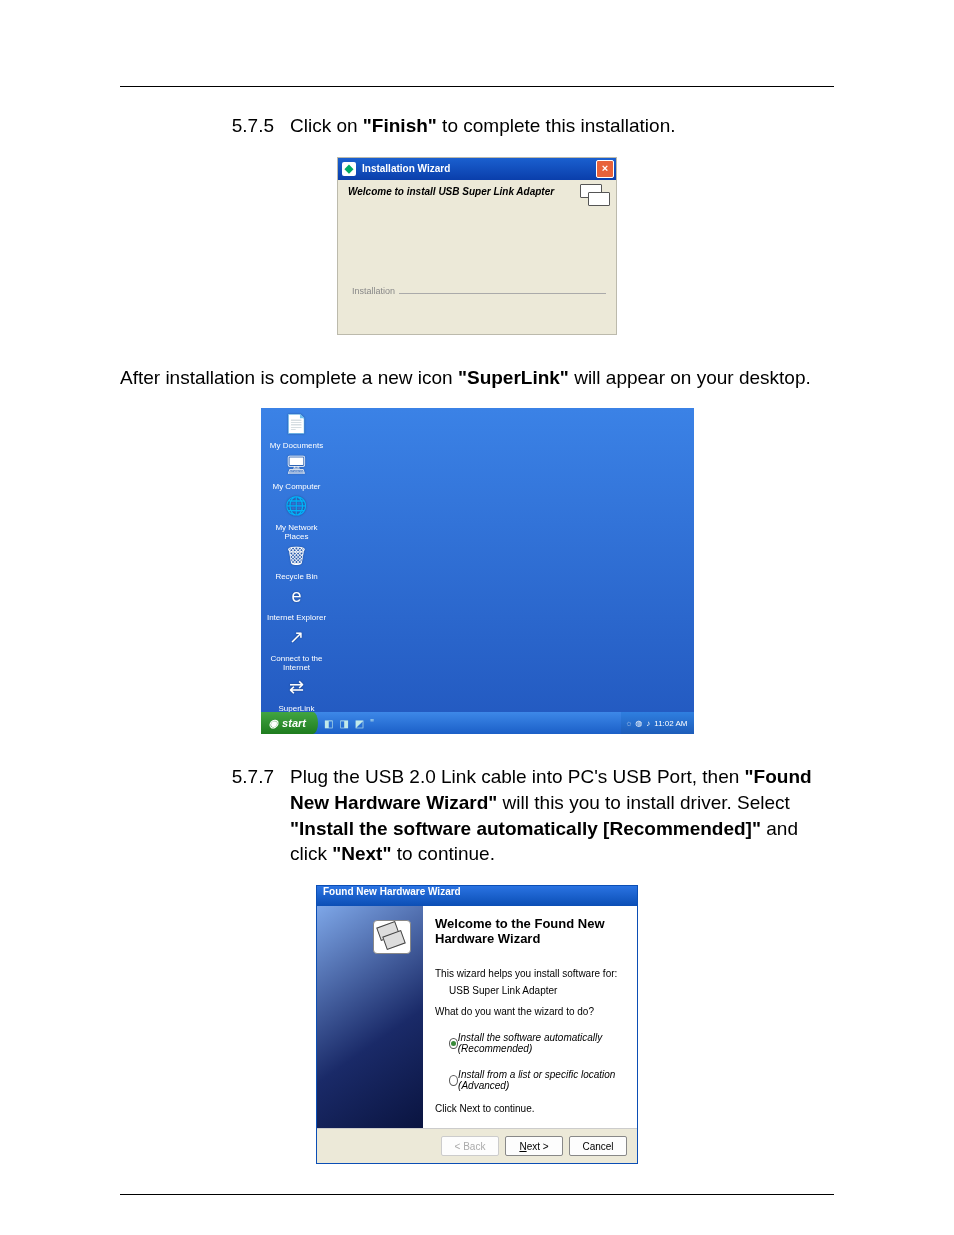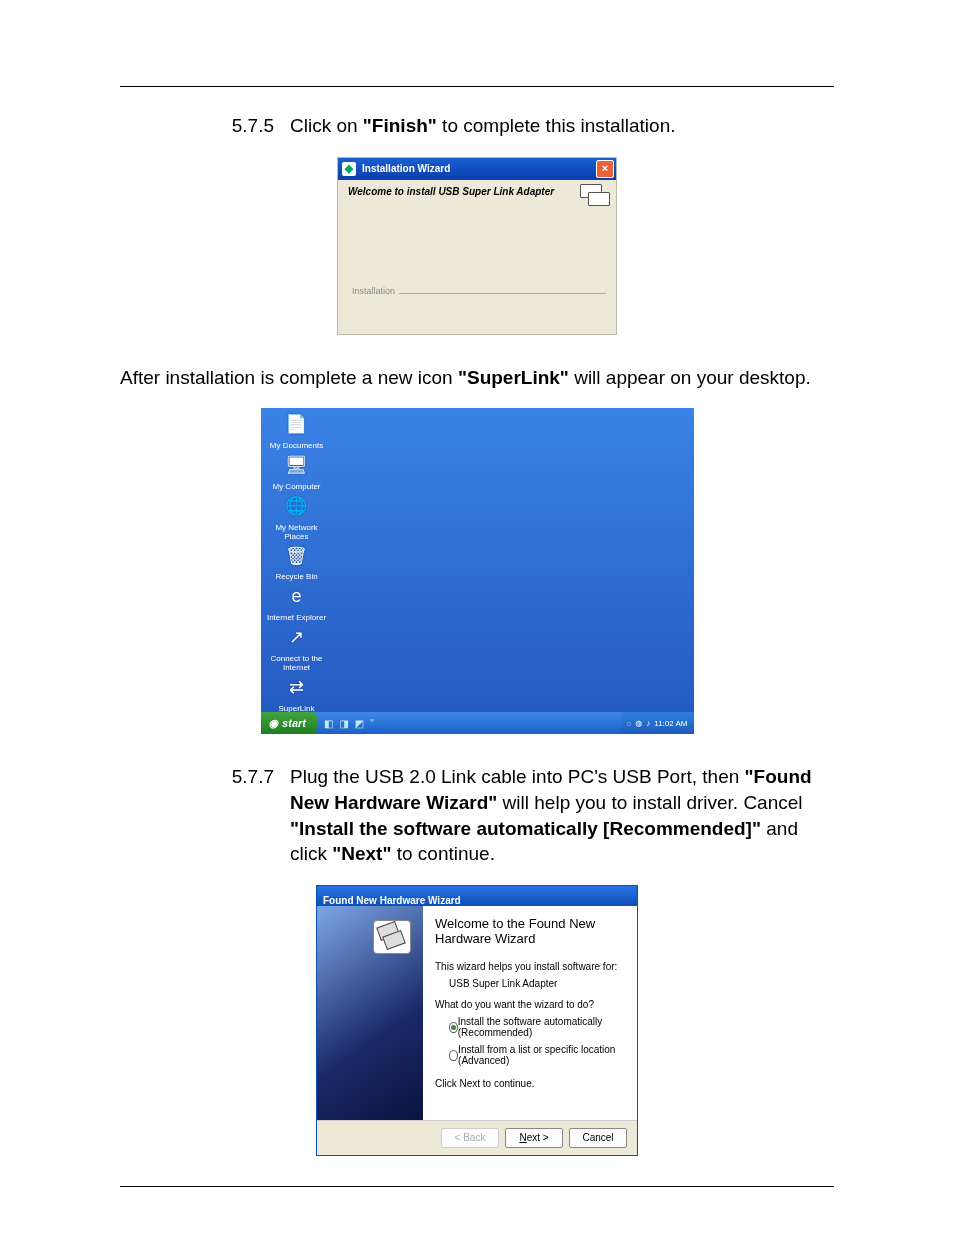--- a/index.html
+++ b/index.html
@@ -134,53 +134,53 @@
   
   .dlg2 {
     width: 320px;
     border:1px solid #0b4eb5;
     background:#fff;
     font-size:10px;
     display:flex; flex-direction:column;
   }
   .dlg2-title {
     height:20px; background: linear-gradient(#2a73e2, #0b4eb5); color:#fff;
-    font-weight:bold; display:flex; align-items:flex-end; padding:0 6px;
+    font-weight:bold; display:flex; align-items:flex-start; padding:0 6px;
   }
   .dlg2-body { display:flex; }
   .dlg2-left {
     width:106px; min-height:214px; background:#1a2a68;
     background: linear-gradient(145deg, #7ea7e8 0%, #1a2a68 60%, #0a1440 100%);
     position:relative;
   }
   .dlg2-left .chip {
     position:absolute; top:14px; right:12px; width:36px; height:32px;
     background:#fff; border:1px solid #888; border-radius:4px;
     display:flex; align-items:center; justify-content:center;
   }
   .dlg2-left .chip::before,
   .dlg2-left .chip::after {
     content:""; position:absolute; width:18px; height:12px; border:1px solid #444; background:#ddd;
     transform: rotate(-20deg);
   }
   .dlg2-left .chip::before { left:4px; top:3px; }
   .dlg2-left .chip::after { left:10px; top:12px; }
   .dlg2-right { flex:1; padding:10px 12px; }
-  .dlg2-h { font-weight:normal; font-size:13px; line-height:1.2; margin-bottom:14px; }
+  .dlg2-h { font-weight:bold; font-size:13px; line-height:1.2; margin-bottom:21px; }
   .dlg2-p { margin:4px 0; font-size:10px; }
   .dlg2-sub { margin:6px 0 10px 14px; font-size:10px; }
   .dlg2-cd {
     display:flex; gap:8px; align-items:flex-start; margin:12px 0;
   }
   .cd-ic { width:18px; height:18px; border-radius:50%; border:1px solid #888;
     background: radial-gradient(circle at 50% 50%, #fff 0 30%, #cfe 32% 100%);
     flex-shrink:0;
   }
   .dlg2-cd .txt { font-weight:bold; font-size:9.5px; line-height:1.2; }
-  .dlg2-opt { margin:6px 0 2px 14px; font-size:10px; display:flex; align-items:center; gap:0; }
+  .dlg2-opt { margin:15px 0 2px 14px; font-size:10px; display:flex; align-items:center; gap:0;font-style:italic; }
   .radio { width:9px; height:9px; border:1px solid #555; border-radius:50%; display:inline-flex; align-items:center;justify-content:center;}
   .radio.sel::after { content:""; width:5px; height:5px; background:#3a8a3a; border-radius:50%; }
   .dlg2-foot {
     height:34px; background:#ece9d8; border-top:1px solid #ccc;
     display:flex; justify-content:flex-end; align-items:center; gap:6px; padding:0 10px;
   }
   .xp-btn {
     min-width:58px; height:20px; border:1px solid #888; background:#fdfdfd;
     border-radius:2px; font-size:10px; padding:0 6px; cursor:pointer;
   }
@@ -279,21 +279,21 @@
           <span>♪</span>
           <span>11:02 AM</span>
         </div>
       </div>
     </div>
   </div>
 
   <div class="step">
     <div class="step-num">5.7.7</div>
     <div class="step-body">
-      <span>Plug the USB 2.0 Link cable into PC's USB Port, then </span><span class="bold">"Found New Hardware Wizard"</span><span> will help you to install driver. Cancel </span><span class="bold">"Install the software automatically [Recommended]"</span><span> and click </span><span class="bold">"Next"</span><span> to continue.</span>
+      <span>Plug the USB 2.0 Link cable into PC's USB Port, then </span><span class="bold">"Found New Hardware Wizard"</span><span> will this you to install driver. Select </span><span class="bold">"Install the software automatically [Recommended]"</span><span> and click </span><span class="bold">"Next"</span><span> to continue.</span>
     </div>
   </div>
 
   <div class="fig-center">
     <div class="dlg2">
       <div class="dlg2-title">
         <span>Found New Hardware Wizard</span>
       </div>
       <div class="dlg2-body">
         <div class="dlg2-left">

